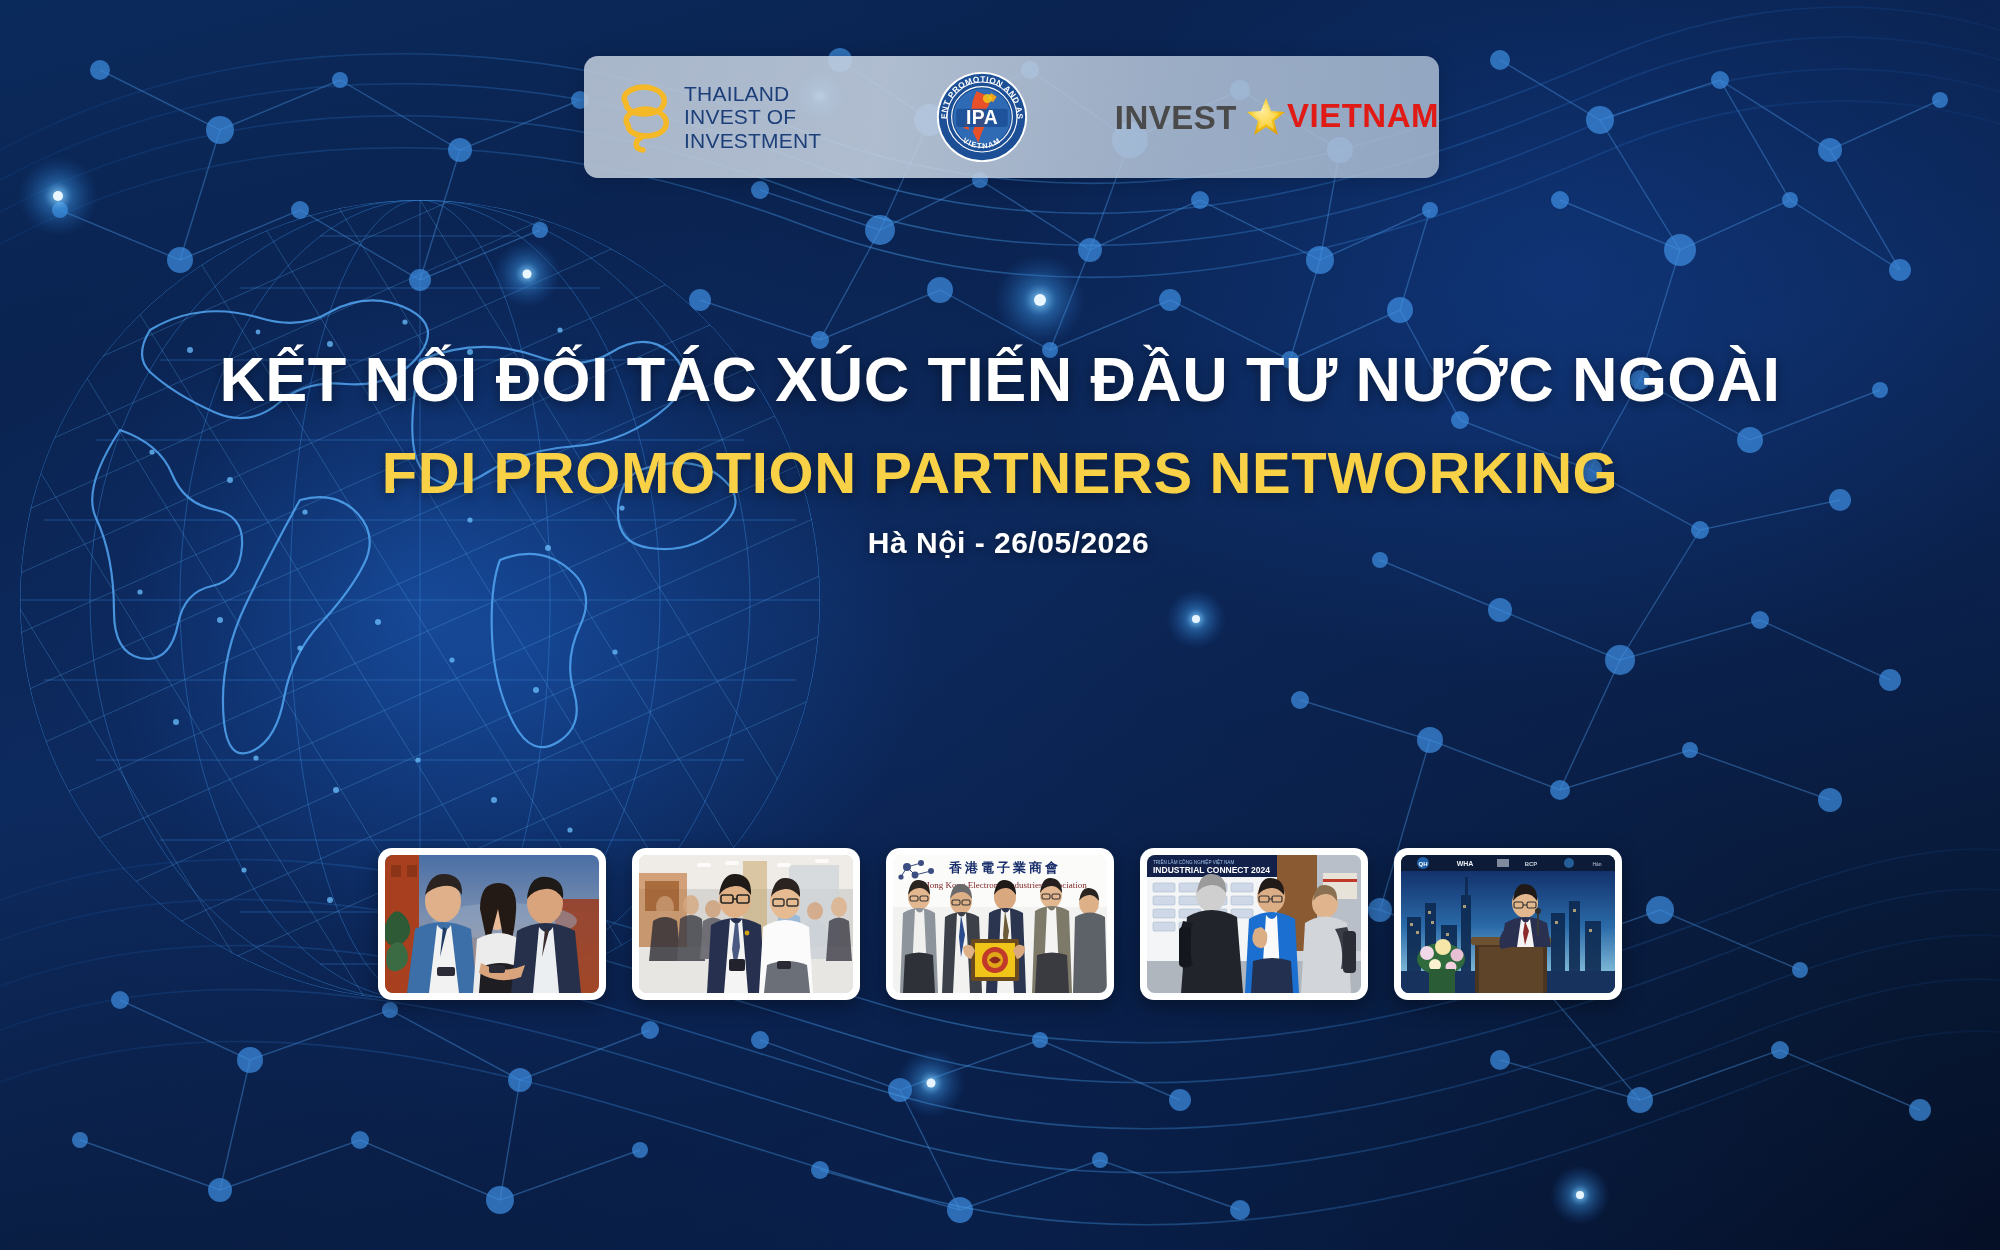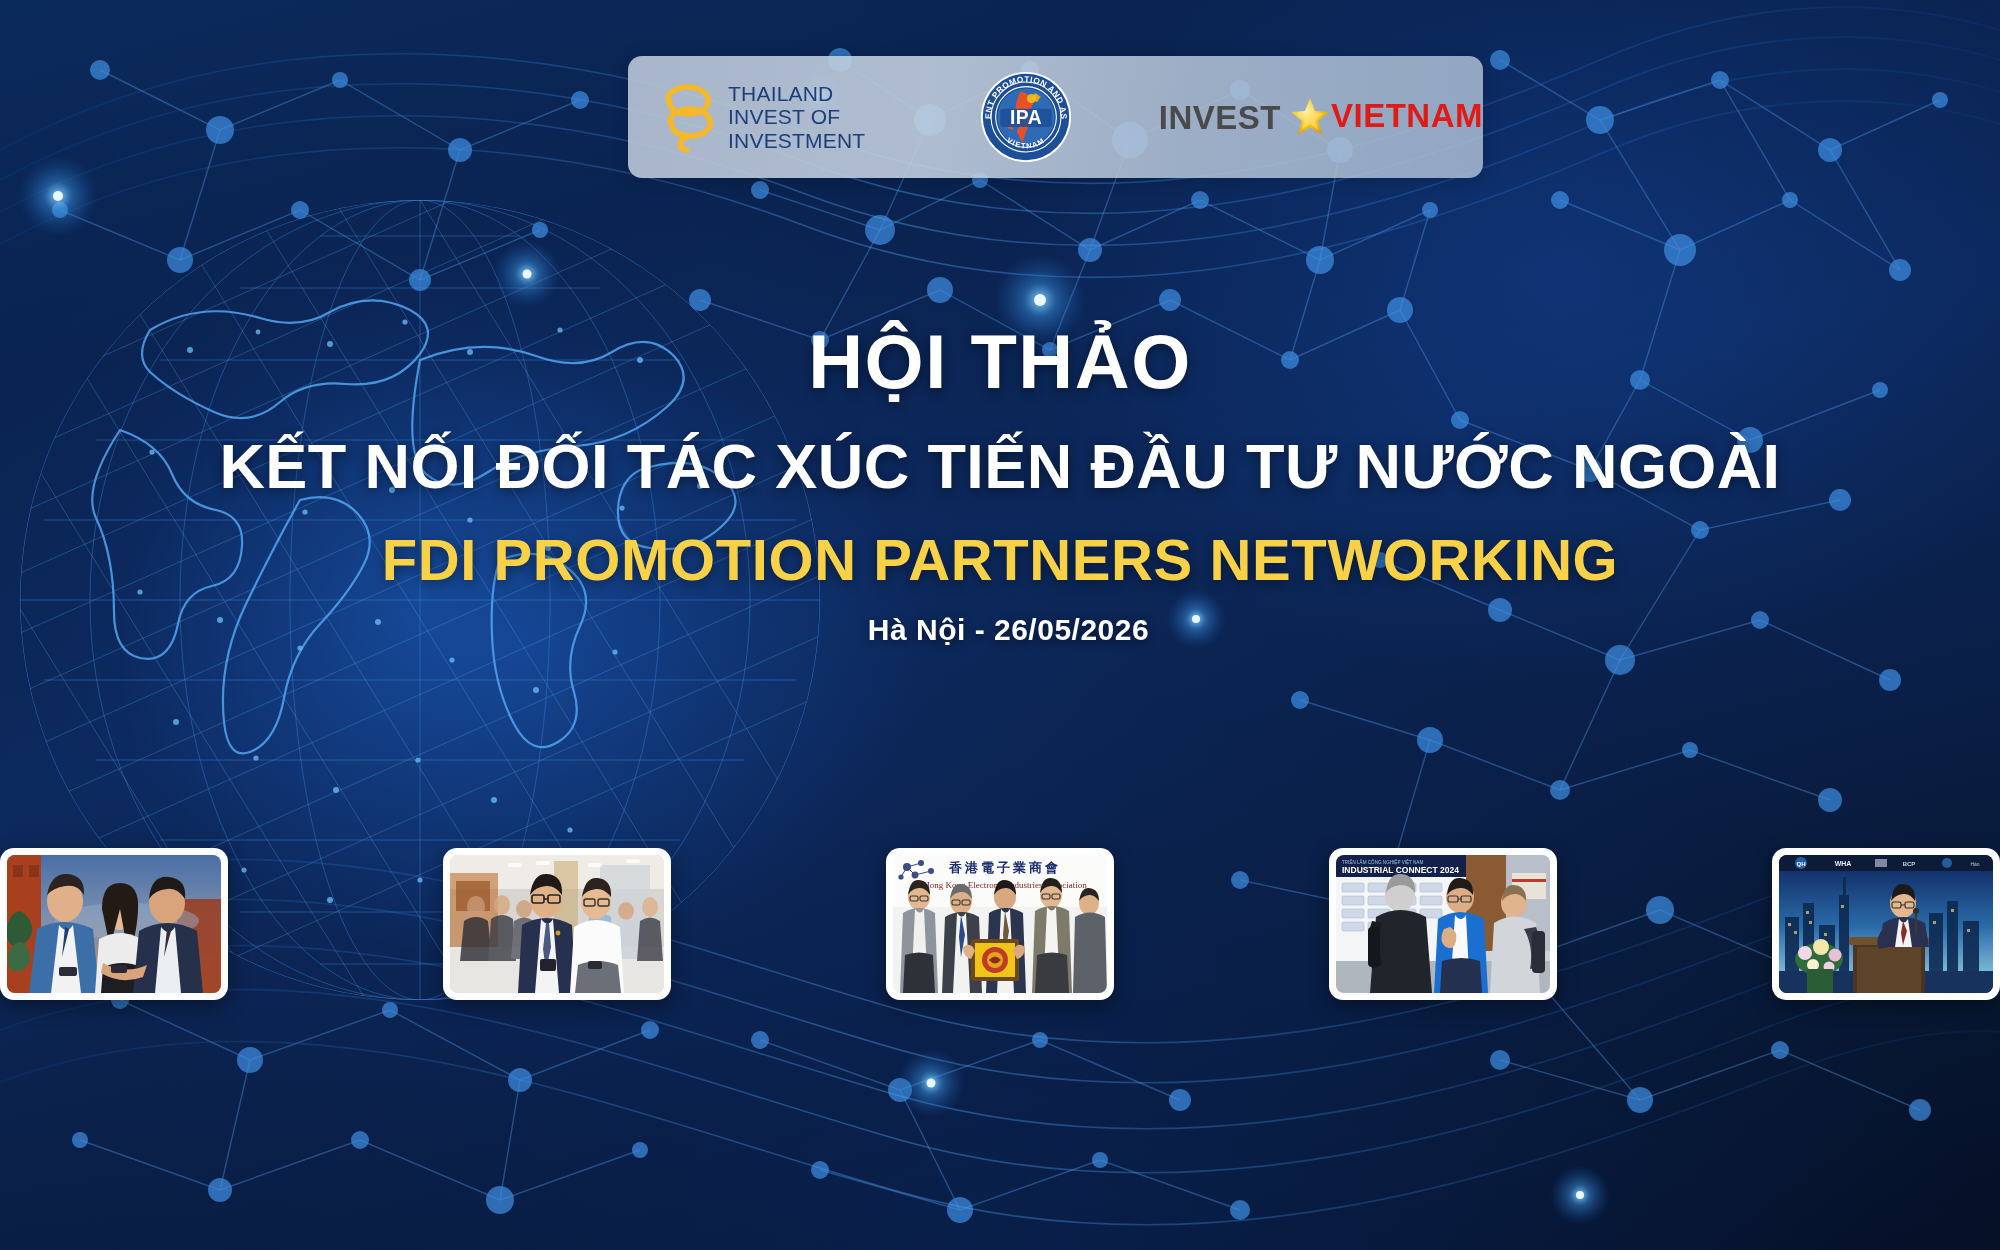--- a/index.html
+++ b/index.html
@@ -21,21 +21,21 @@
       radial-gradient(ellipse 1400px 900px at 50% 100%, rgba(10,38,94,0.55) 0%, rgba(4,12,34,0) 70%),
       linear-gradient(165deg, #0b2a5c 0%, #0a2350 22%, #0d2a5e 45%, #0a1f46 68%, #071732 85%, #050f26 100%);
   }
   #bgsvg, #netsvg, #globesvg, #wavesvg {
     position: absolute; inset: 0; width: 2000px; height: 1250px;
   }
 
   
   #logobar {
     position: absolute;
-    left: 628px; top: 56px;
+    left: 584px; top: 56px;
     width: 855px; height: 122px;
     border-radius: 14px;
     background: linear-gradient(100deg, rgba(186,198,214,0.90) 0%, rgba(198,210,225,0.88) 35%, rgba(180,196,216,0.86) 65%, rgba(172,190,212,0.84) 100%);
     box-shadow: 0 2px 18px rgba(0,0,0,0.18);
     display: flex; align-items: center;
     overflow: hidden;
   }
   #logobar .lgcell {
     flex: 1 1 0; height: 100%;
     display: flex; align-items: center; justify-content: center;
@@ -103,21 +103,21 @@
     margin-top: 20px;
     font-size: 30px; font-weight: bold; color: #ffffff;
     letter-spacing: 0.5px;
     text-shadow: 0 2px 8px rgba(0,0,0,0.45);
     padding-left: 17px;
   }
 
   
   #photostrip {
     position: absolute; left: 0; top: 848px; width: 2000px;
-    display: flex; justify-content: space-between; gap: 26px;
+    display: flex; justify-content: center; gap: 26px;
   }
   .pcard {
     width: 228px; height: 152px;
     border-radius: 14px;
     background: #ffffff;
     padding: 7px;
     box-shadow: 0 6px 20px rgba(0,0,0,0.40);
   }
   .pinner {
     width: 100%; height: 100%;
@@ -468,21 +468,20 @@
             <path d="M21 7 L24.5 16.5 L34 17.5 L26.5 24 L29 33.5 L21 28 L13 33.5 L15.5 24 L8 17.5 L17.5 16.5 Z" fill="#ffe680" opacity="0.55"></path>
           </svg>
         </div>
         <div class="iv-vietnam">VIETNAM</div>
       </div>
     </div>
 
   </div>
 
   <div id="titleblock">
-    <div class="t-line1">HỘI THẢO</div>
     <div class="t-line2">KẾT NỐI ĐỐI TÁC XÚC TIẾN ĐẦU TƯ NƯỚC NGOÀI</div>
     <div class="t-line3">FDI PROMOTION PARTNERS NETWORKING</div>
     <div class="t-date">Hà Nội - 26/05/2026</div>
   </div>
 
   <div id="photostrip">
 
     <div class="pcard">
       <div class="pinner">
         <svg viewBox="0 0 214 138" preserveAspectRatio="none">

